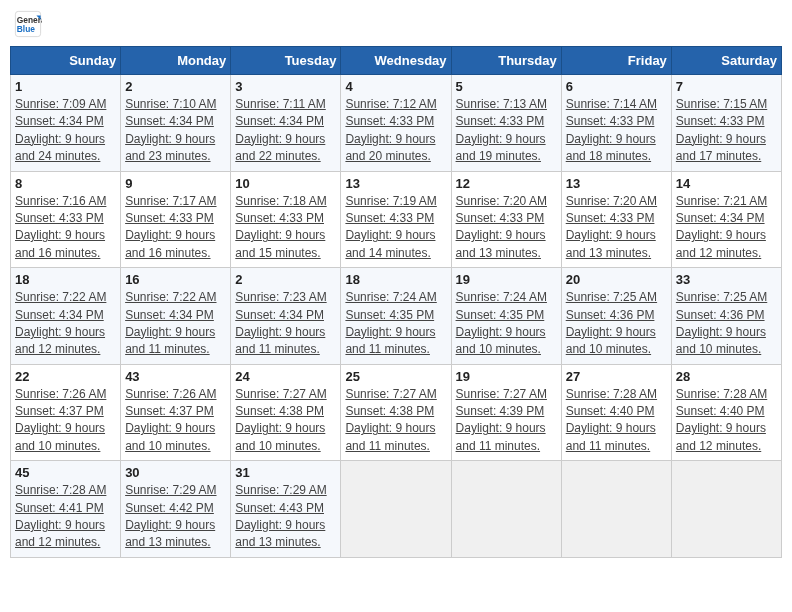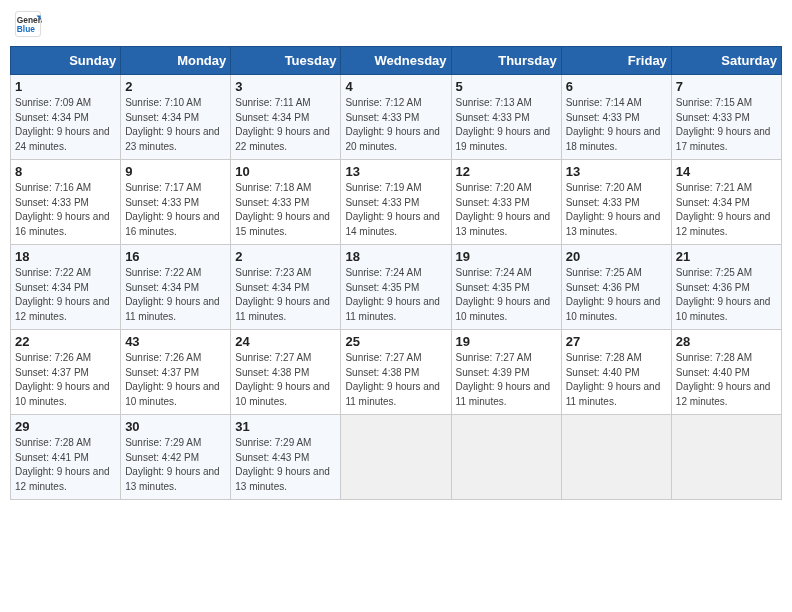--- a/index.html
+++ b/index.html
@@ -69,23 +69,24 @@
       background: #fff;
     }
     .day-num {
       font-size: 13px;
       font-weight: bold;
       color: #222;
       display: block;
       margin-bottom: 2px;
     }
     .day-info {
-      font-size: 10px;
+      font-size: 12px;
       color: #444;
       line-height: 1.45;
+      text-decoration: underline;
     }
     .empty-cell {
       background: #f0f0f0 !important;
     }
   </style>
 </head>
 <body>
 
 <div class="header">
   <div class="logo">
@@ -153,41 +154,41 @@
         <td><span class="day-num">16</span>
 <span class="day-info">Sunrise: 7:22 AM<br>Sunset: 4:34 PM<br>Daylight: 9 hours and 11 minutes.</span></td>
         <td><span class="day-num">2</span>
 <span class="day-info">Sunrise: 7:23 AM<br>Sunset: 4:34 PM<br>Daylight: 9 hours and 11 minutes.</span></td>
         <td><span class="day-num">18</span>
 <span class="day-info">Sunrise: 7:24 AM<br>Sunset: 4:35 PM<br>Daylight: 9 hours and 11 minutes.</span></td>
         <td><span class="day-num">19</span>
 <span class="day-info">Sunrise: 7:24 AM<br>Sunset: 4:35 PM<br>Daylight: 9 hours and 10 minutes.</span></td>
         <td><span class="day-num">20</span>
 <span class="day-info">Sunrise: 7:25 AM<br>Sunset: 4:36 PM<br>Daylight: 9 hours and 10 minutes.</span></td>
-        <td><span class="day-num">21</span>
+        <td><span class="day-num">33</span>
 <span class="day-info">Sunrise: 7:25 AM<br>Sunset: 4:36 PM<br>Daylight: 9 hours and 10 minutes.</span></td>
       </tr>
       <tr>
         <td><span class="day-num">22</span>
 <span class="day-info">Sunrise: 7:26 AM<br>Sunset: 4:37 PM<br>Daylight: 9 hours and 10 minutes.</span></td>
         <td><span class="day-num">43</span>
 <span class="day-info">Sunrise: 7:26 AM<br>Sunset: 4:37 PM<br>Daylight: 9 hours and 10 minutes.</span></td>
         <td><span class="day-num">24</span>
 <span class="day-info">Sunrise: 7:27 AM<br>Sunset: 4:38 PM<br>Daylight: 9 hours and 10 minutes.</span></td>
         <td><span class="day-num">25</span>
 <span class="day-info">Sunrise: 7:27 AM<br>Sunset: 4:38 PM<br>Daylight: 9 hours and 11 minutes.</span></td>
         <td><span class="day-num">19</span>
 <span class="day-info">Sunrise: 7:27 AM<br>Sunset: 4:39 PM<br>Daylight: 9 hours and 11 minutes.</span></td>
         <td><span class="day-num">27</span>
 <span class="day-info">Sunrise: 7:28 AM<br>Sunset: 4:40 PM<br>Daylight: 9 hours and 11 minutes.</span></td>
         <td><span class="day-num">28</span>
 <span class="day-info">Sunrise: 7:28 AM<br>Sunset: 4:40 PM<br>Daylight: 9 hours and 12 minutes.</span></td>
       </tr>
       <tr>
-        <td><span class="day-num">29</span>
+        <td><span class="day-num">45</span>
 <span class="day-info">Sunrise: 7:28 AM<br>Sunset: 4:41 PM<br>Daylight: 9 hours and 12 minutes.</span></td>
         <td><span class="day-num">30</span>
 <span class="day-info">Sunrise: 7:29 AM<br>Sunset: 4:42 PM<br>Daylight: 9 hours and 13 minutes.</span></td>
         <td><span class="day-num">31</span>
 <span class="day-info">Sunrise: 7:29 AM<br>Sunset: 4:43 PM<br>Daylight: 9 hours and 13 minutes.</span></td>
         <td class="empty-cell"></td>
         <td class="empty-cell"></td>
         <td class="empty-cell"></td>
         <td class="empty-cell"></td>
       </tr>

